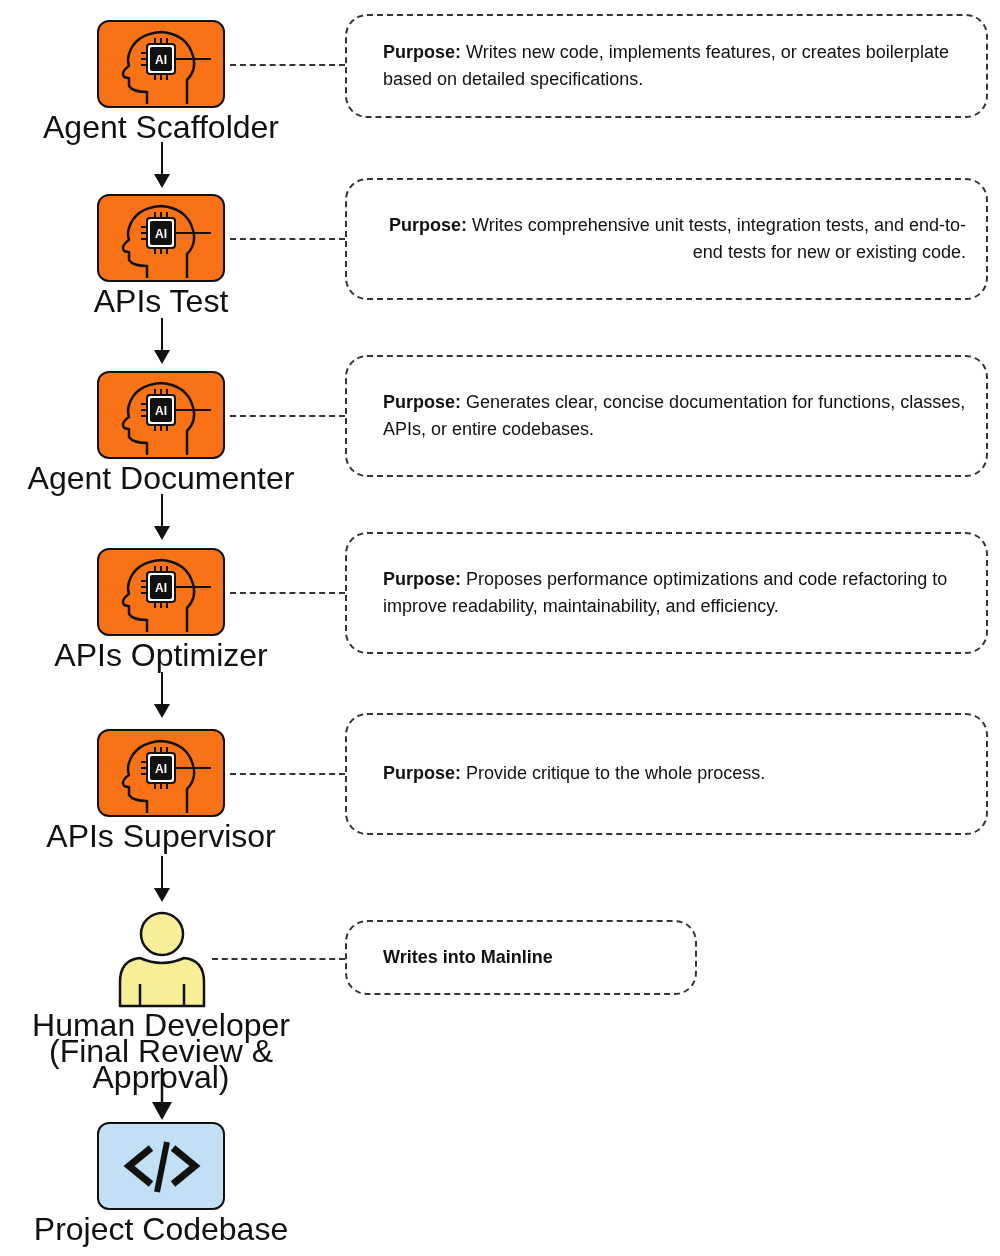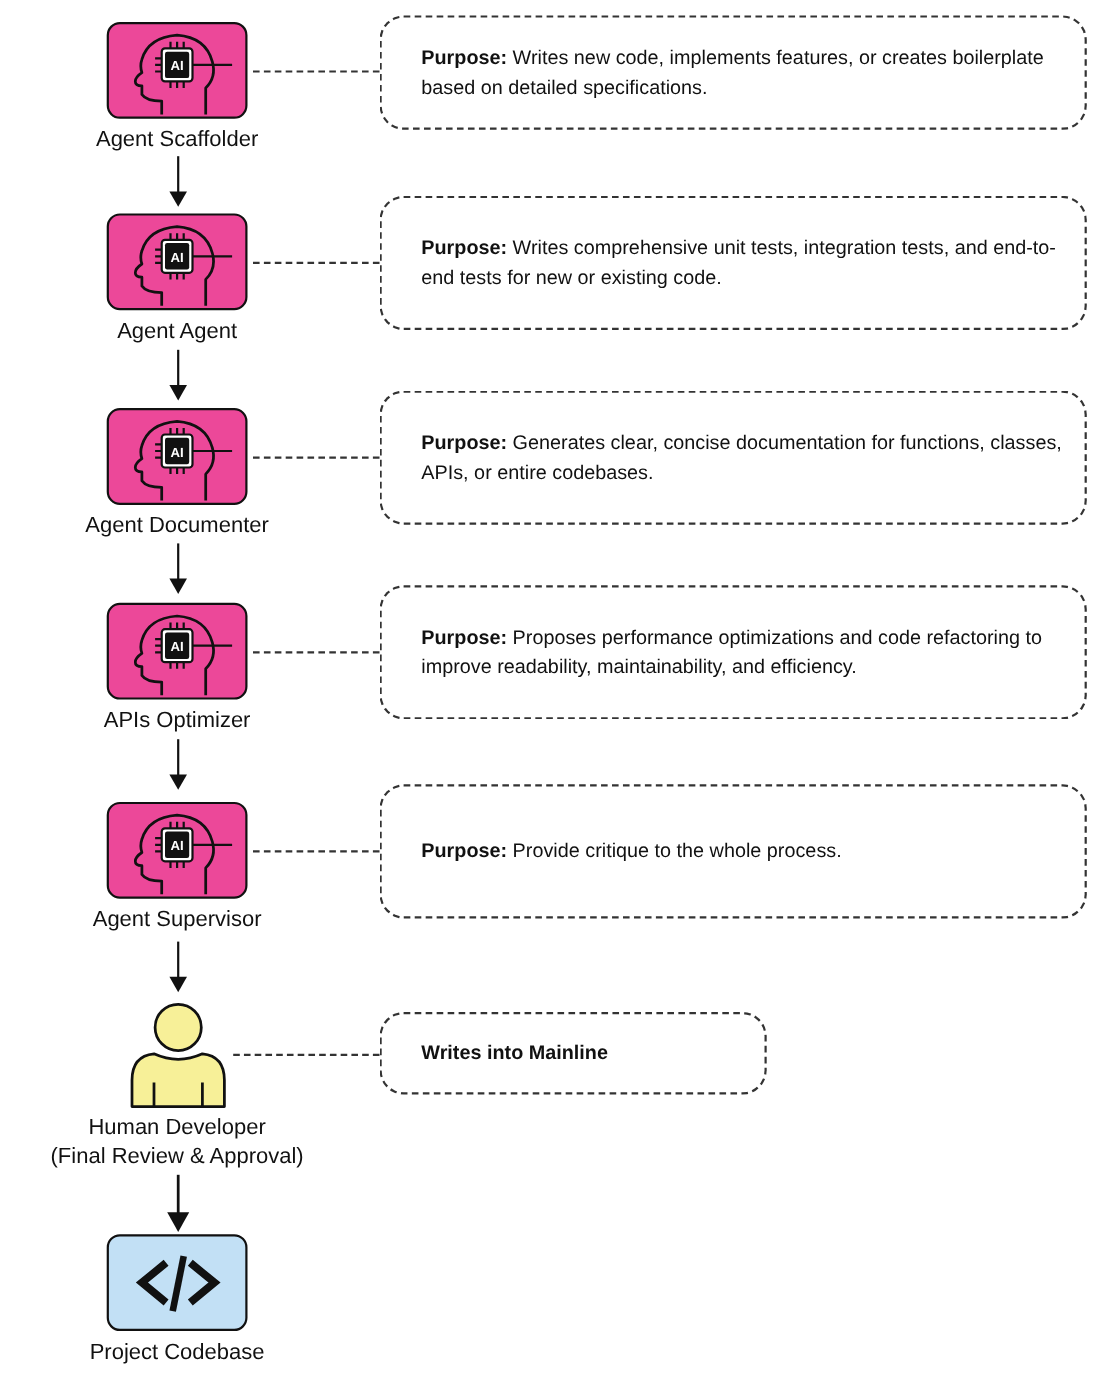--- a/index.html
+++ b/index.html
@@ -1,21 +1,21 @@
 <!DOCTYPE html>
 <html><head>
 <meta charset="utf-8">
 <style>
   html, body { margin:0; padding:0; background:#ffffff; }
   body { width:1000px; height:1256px; position:relative; overflow:hidden;
          font-family:"Liberation Sans", sans-serif; color:#111; }
   .icon-box { position:absolute; left:97px; width:128px; height:88px; box-sizing:border-box;
-              border:2.5px solid #111; border-radius:12px; background:#ec4899; }
+              border:2.5px solid #111; border-radius:12px; background:#f97316; }
   .icon-box svg { position:absolute; left:0; top:0; }
-  .label { position:absolute; left:0; width:322px; text-align:center; font-size:20px; line-height:26px; }
+  .label { position:absolute; left:0; width:322px; text-align:center; font-size:32px; line-height:26px; }
   .arrow { position:absolute; left:159px; }
   .connector { position:absolute; height:0; border-top:2px dashed #333; }
   .note { position:absolute; left:345px; box-sizing:border-box; border:2px dashed #333;
           border-radius:22px; padding:0 20px 0 36px; font-size:18px; line-height:27.5px;
           display:flex; align-items:center; }
   .note b { font-weight:bold; }
   .human { position:absolute; left:118px; top:910px; }
   .code-box { position:absolute; left:97px; top:1122px; width:128px; height:88px; box-sizing:border-box;
               border:2.5px solid #111; border-radius:12px; background:#c2e0f5; }
 </style>
@@ -74,23 +74,23 @@
             <line x1="42" y1="37" x2="48" y2="37"></line>
             <line x1="42" y1="43" x2="48" y2="43"></line>
         <line x1="76" y1="37" x2="112" y2="37"></line>
       </g>
 
       <rect x="48" y="22" width="28" height="30" rx="3" fill="#ffffff" stroke="#111" stroke-width="2"></rect>
       <rect x="51" y="25" width="22" height="24" rx="2" fill="#111"></rect>
       <text class="chip-text" x="62" y="42" text-anchor="middle" fill="#fff" font-family="Liberation Sans, sans-serif" font-weight="bold" font-size="12">AI</text>
     </svg>
   </div>
-<div class="label" style="top: 288px;">Agent Agent</div>
+<div class="label" style="top: 288px;">APIs Test</div>
       <div class="connector" style="left: 230px; top: 238px; width: 115px;"></div>
-      <div class="note" style="top: 178px; width: 643px; height: 122px;">
+      <div class="note" style="top: 178px; width: 643px; height: 122px; text-align: right;">
         <div><b>Purpose:</b><span> Writes comprehensive unit tests, integration tests, and end-to-end tests for new or existing code.</span></div>
       </div>
       <svg class="arrow" width="6" height="48" overflow="visible" style="top: 318px;">
         <line x1="3" y1="0" x2="3" y2="36" stroke="#111" stroke-width="2"></line>
         <polygon points="-5,32 11,32 3,46" fill="#111"></polygon>
       </svg>
     </div>
     <div>
   <div class="icon-box" style="top: 371px;">
     <svg width="124" height="84" viewBox="0 0 124 84">
@@ -176,21 +176,21 @@
             <line x1="42" y1="37" x2="48" y2="37"></line>
             <line x1="42" y1="43" x2="48" y2="43"></line>
         <line x1="76" y1="37" x2="112" y2="37"></line>
       </g>
 
       <rect x="48" y="22" width="28" height="30" rx="3" fill="#ffffff" stroke="#111" stroke-width="2"></rect>
       <rect x="51" y="25" width="22" height="24" rx="2" fill="#111"></rect>
       <text class="chip-text" x="62" y="42" text-anchor="middle" fill="#fff" font-family="Liberation Sans, sans-serif" font-weight="bold" font-size="12">AI</text>
     </svg>
   </div>
-<div class="label" style="top: 823px;">Agent Supervisor</div>
+<div class="label" style="top: 823px;">APIs Supervisor</div>
       <div class="connector" style="left: 230px; top: 773px; width: 115px;"></div>
       <div class="note" style="top: 713px; width: 643px; height: 122px; text-align: center;">
         <div><b>Purpose:</b><span> Provide critique to the whole process.</span></div>
       </div>
       <svg class="arrow" width="6" height="48" overflow="visible" style="top: 856px;">
         <line x1="3" y1="0" x2="3" y2="36" stroke="#111" stroke-width="2"></line>
         <polygon points="-5,32 11,32 3,46" fill="#111"></polygon>
       </svg>
     </div>
   </div>

